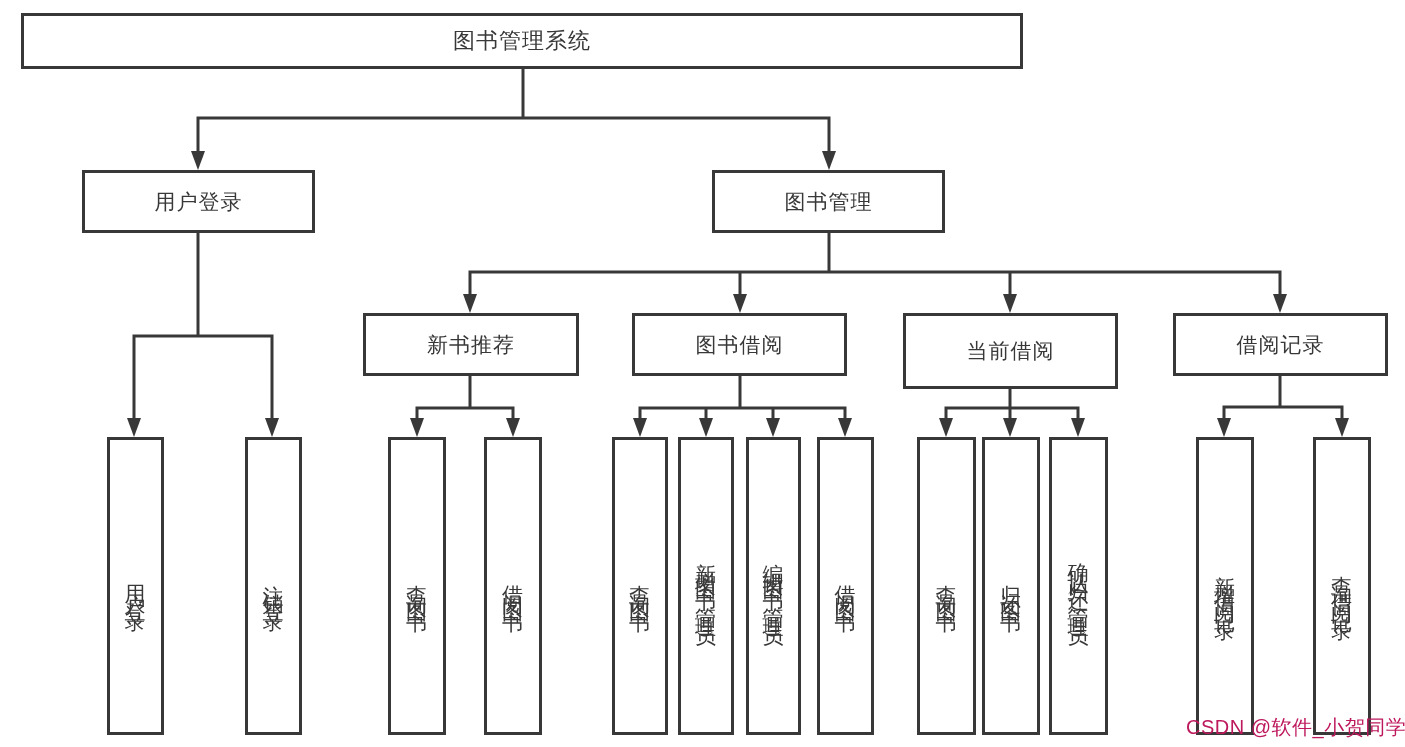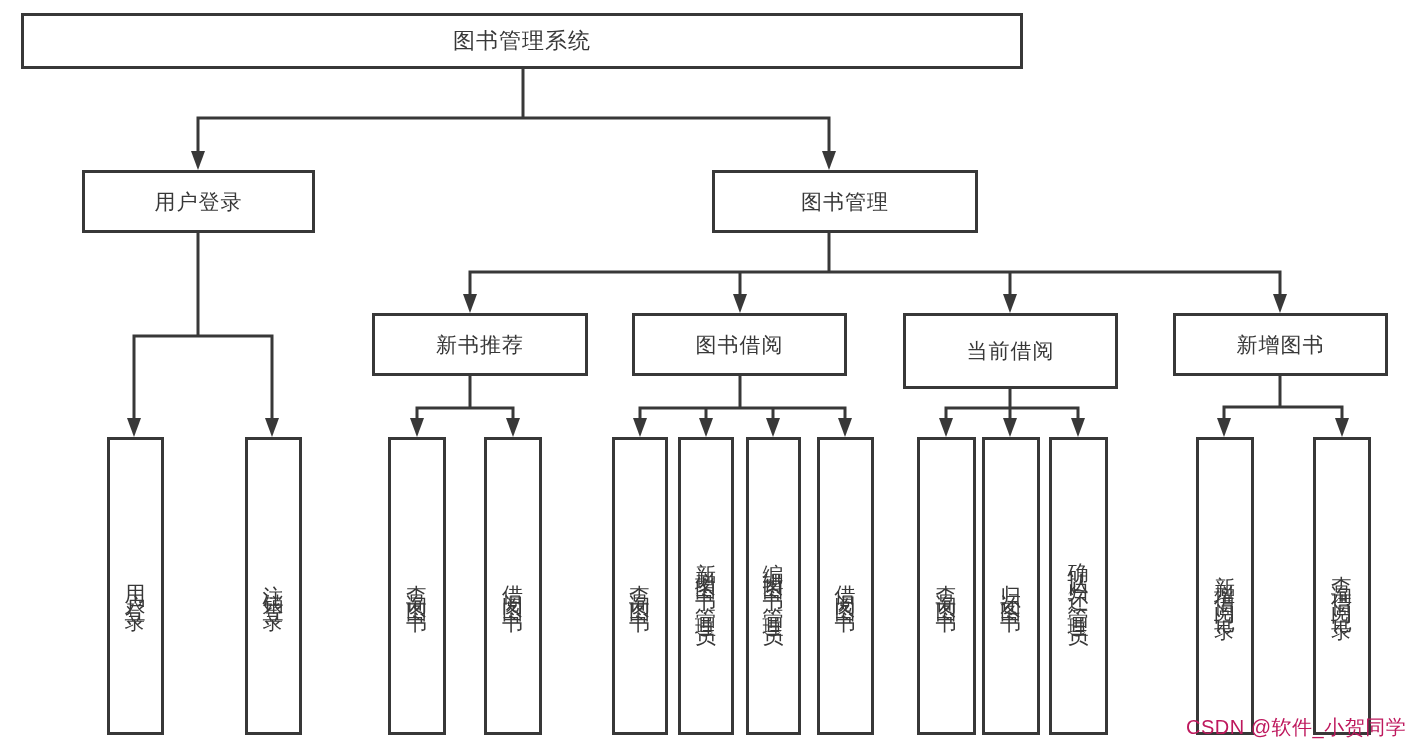--- a/index.html
+++ b/index.html
@@ -35,23 +35,23 @@
 
   .h-node .lbl {
     font-size: 21px;
     letter-spacing: 1px;
   }
 
   .root-node { left: 21px; top: 13px; width: 1002px; height: 56px; }
   .root-node .lbl { font-size: 22px; }
 
   .n-user-login  { left: 82px;  top: 170px; width: 233px; height: 63px; }
-  .n-book-mgmt   { left: 712px; top: 170px; width: 266px; height: 63px; }
-
-  .n-new-book    { left: 372px;  top: 313px; width: 216px; height: 63px; }
+  .n-book-mgmt   { left: 712px; top: 170px; width: 233px; height: 63px; }
+
+  .n-new-book    { left: 363px;  top: 313px; width: 216px; height: 63px; }
   .n-book-borrow { left: 632px;  top: 313px; width: 215px; height: 63px; }
   .n-cur-borrow  { left: 903px;  top: 313px; width: 215px; height: 76px; }
   .n-borrow-rec  { left: 1173px; top: 313px; width: 215px; height: 63px; }
 
   .leaf {
     top: 437px;
     height: 298px;
   }
   .leaf .lbl {
     writing-mode: vertical-rl;
@@ -159,21 +159,21 @@
   <div class="node h-node n-new-book">
     <span class="lbl">新书推荐</span>
   </div>
   <div class="node h-node n-book-borrow">
     <span class="lbl">图书借阅</span>
   </div>
   <div class="node h-node n-cur-borrow">
     <span class="lbl">当前借阅</span>
   </div>
   <div class="node h-node n-borrow-rec">
-    <span class="lbl">新增图书</span>
+    <span class="lbl">借阅记录</span>
   </div>
 
   <div class="node leaf lf-1">
     <span class="lbl">用户登录</span>
   </div>
   <div class="node leaf lf-2">
     <span class="lbl">注销登录</span>
   </div>
 
   <div class="node leaf lf-3">

